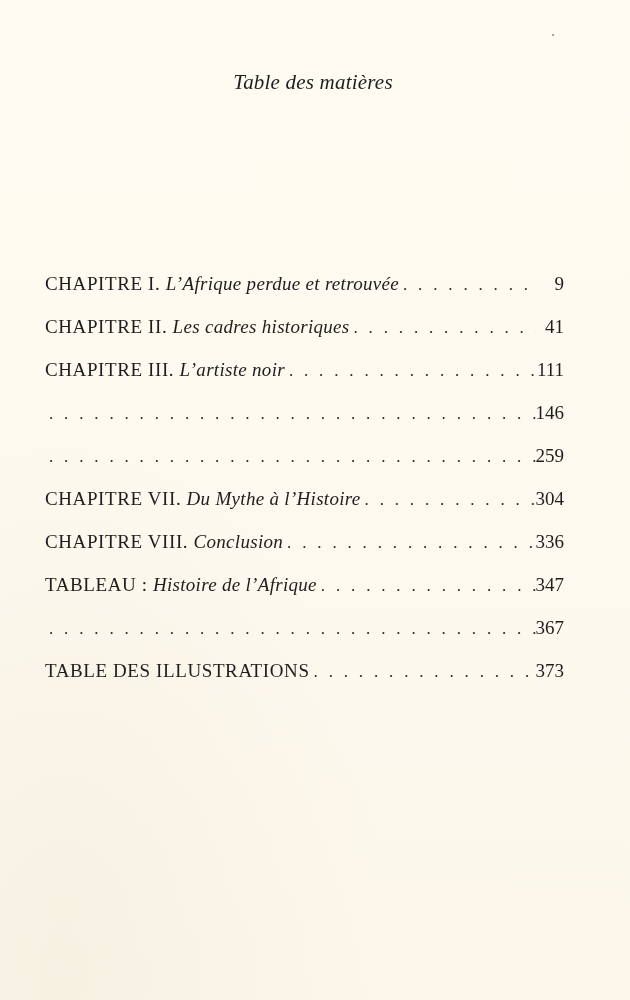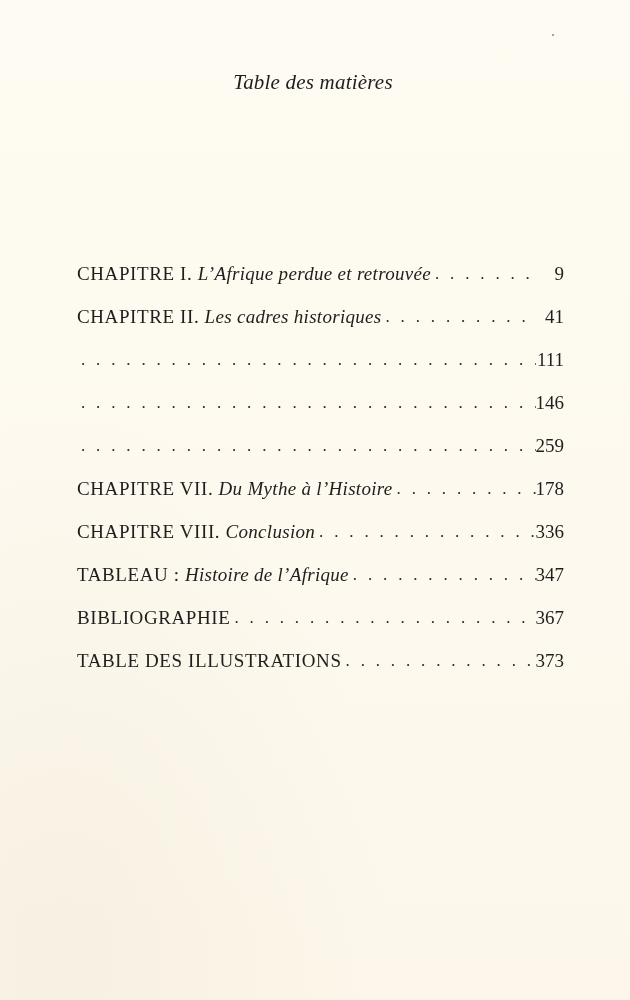--- a/index.html
+++ b/index.html
@@ -34,26 +34,25 @@
       margin-left: -2px;
     }
     .toc {
       position: absolute;
       top: 252px;
       left: 45px;
       width: 519px;
     }
     .row {
       display: flex;
-      align-items: center;
+      align-items: flex-end;
       height: 43px;
       font-size: 19px;
       white-space: nowrap;
       overflow: hidden;
-      margin-left: 32px;
     }
     .label {
       flex: 0 0 auto;
       letter-spacing: 0.6px;
     }
     .label .title-it {
       font-style: italic;
       letter-spacing: 0.3px;
     }
     .dots {
@@ -102,55 +101,55 @@
       <span class="page-num">9</span>
     </div>
 
     <div class="row">
       <span class="label"><span>CHAPITRE II.</span> <span class="title-it">Les cadres historiques</span></span>
       <span class="dots"></span>
       <span class="page-num">41</span>
     </div>
 
     <div class="row">
+      <span class="label"><span>CHAPITRE III.</span> <span class="title-it">L’artiste noir</span></span>
       <span class="dots"></span>
       <span class="page-num">111</span>
     </div>
 
     <div class="row">
       <span class="dots"></span>
       <span class="page-num">146</span>
     </div>
 
 
     <div class="row">
       <span class="dots"></span>
       <span class="page-num">259</span>
     </div>
 
     <div class="row">
       <span class="label"><span>CHAPITRE VII.</span> <span class="title-it">Du Mythe à l’Histoire</span></span>
       <span class="dots"></span>
-      <span class="page-num">178</span>
+      <span class="page-num">304</span>
     </div>
 
     <div class="row">
       <span class="label"><span>CHAPITRE VIII.</span> <span class="title-it">Conclusion</span></span>
       <span class="dots"></span>
       <span class="page-num">336</span>
     </div>
 
     <div class="row">
       <span class="label"><span>TABLEAU :</span> <span class="title-it">Histoire de l’Afrique</span></span>
       <span class="dots"></span>
       <span class="page-num">347</span>
     </div>
 
     <div class="row">
-      <span class="label"><span>BIBLIOGRAPHIE</span></span>
       <span class="dots"></span>
       <span class="page-num">367</span>
     </div>
 
     <div class="row">
       <span class="label"><span>TABLE DES ILLUSTRATIONS</span></span>
       <span class="dots"></span>
       <span class="page-num">373</span>
     </div>
 

